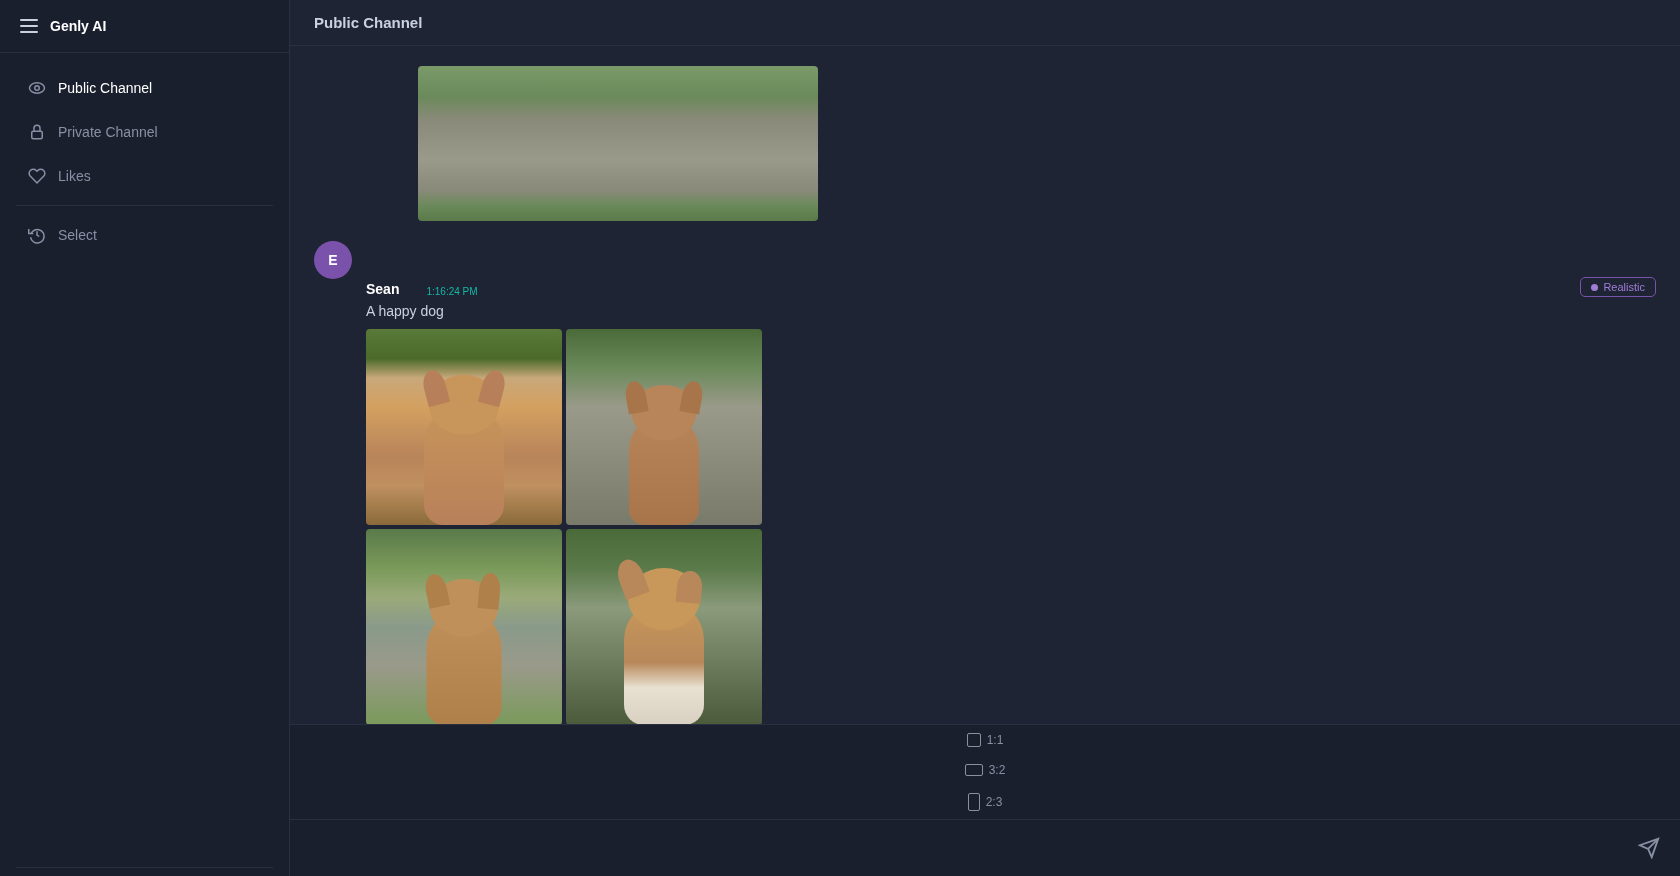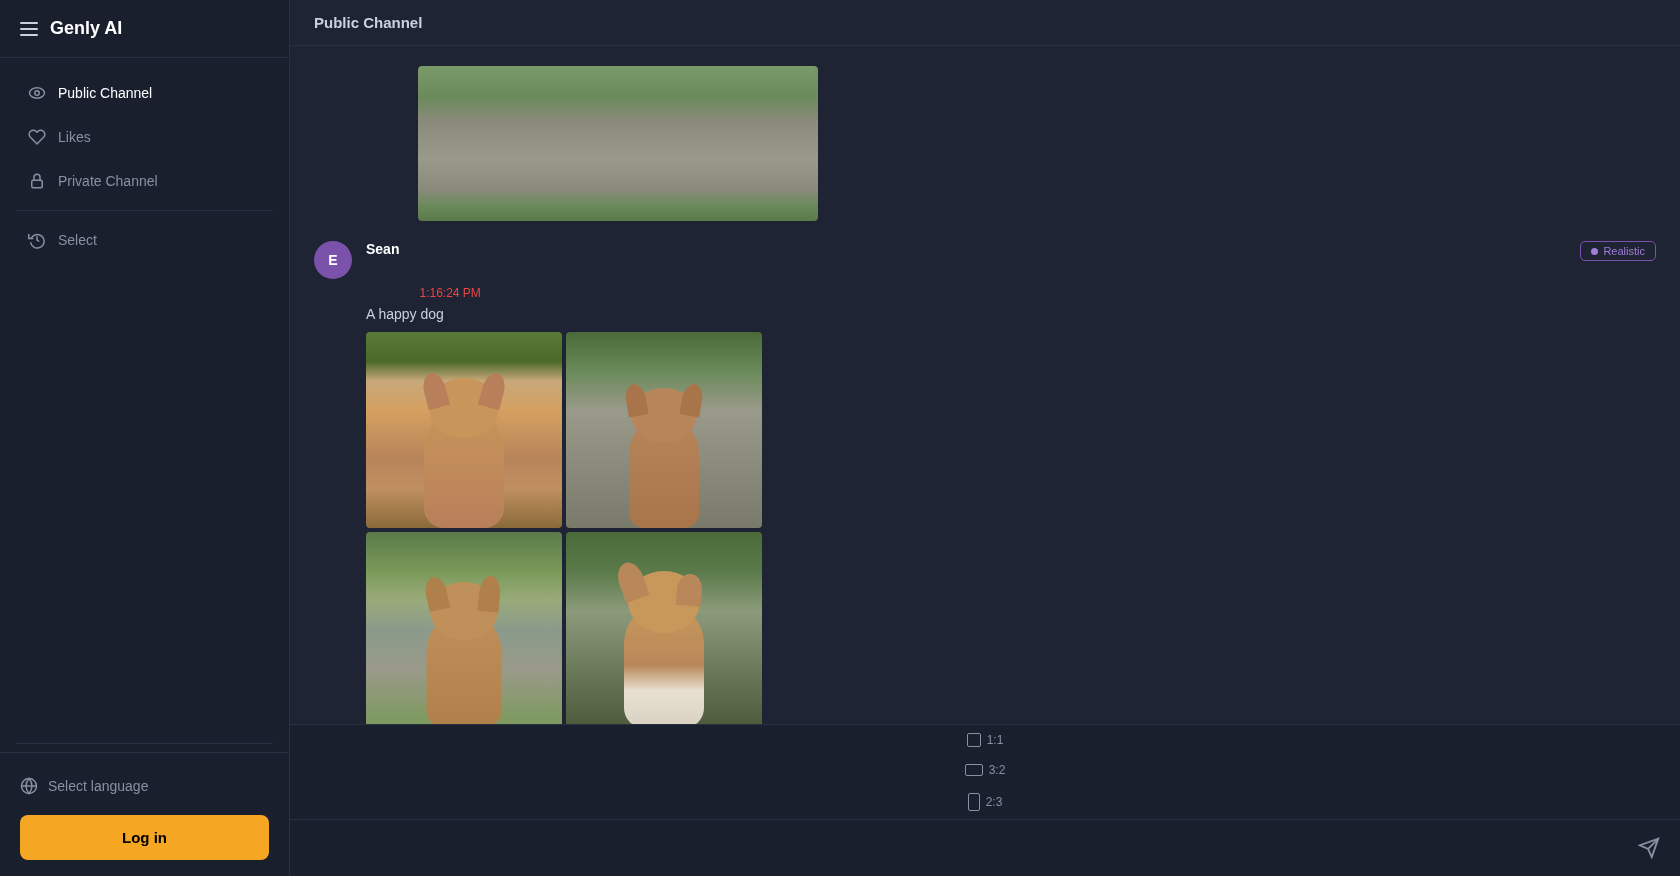--- a/index.html
+++ b/index.html
@@ -40,21 +40,21 @@
     }
     .hamburger-icon span {
       display: block;
       width: 18px;
       height: 2px;
       background: #c9d1e0;
       border-radius: 2px;
     }
 
     .app-title {
-      font-size: 18px;
+      font-size: 14px;
       font-weight: 700;
       color: #ffffff;
     }
 
     .sidebar-nav {
       flex: 1;
       padding: 12px 0;
     }
 
     .nav-item {
@@ -158,34 +158,34 @@
       font-weight: 600;
       flex-shrink: 0;
     }
 
     .message-content {
       flex: 1;
     }
 
     .message-meta {
       display: flex;
-      align-items: flex-start;
-      gap: 20px;
+      align-items: flex-end;
+      gap: 27px;
       margin-bottom: 6px;
     }
 
     .message-author {
       font-size: 14px;
       font-weight: 600;
       color: #ffffff;
     }
 
     .message-time {
-      font-size: 12px;
-      color: #ef4444;
+      font-size: 10px;
+      color: #14b8a6;
       margin-top: 45px;
     }
 
     .message-badge {
       margin-left: auto;
       background: transparent;
       border: 1px solid #7b52ab;
       color: #a07dd8;
       font-size: 11px;
       border-radius: 5px;
@@ -325,63 +325,52 @@
           <ellipse cx="12" cy="12" rx="10" ry="7"></ellipse>
           <circle cx="12" cy="12" r="3"></circle>
         </svg>
       </span>
       <span>Public Channel</span>
     </div>
 
     <div class="nav-item">
       <span class="nav-icon">
         <svg width="18" height="18" viewBox="0 0 24 24" fill="none" stroke="#8890a4" stroke-width="2">
-          <path d="M20.84 4.61a5.5 5.5 0 0 0-7.78 0L12 5.67l-1.06-1.06a5.5 5.5 0 0 0-7.78 7.78l1.06 1.06L12 21.23l7.78-7.78 1.06-1.06a5.5 5.5 0 0 0 0-7.78z"></path>
-        </svg>
-      </span>
-      <span>Likes</span>
-    </div>
-
-    <div class="nav-item">
-      <span class="nav-icon">
-        <svg width="18" height="18" viewBox="0 0 24 24" fill="none" stroke="#8890a4" stroke-width="2">
           <rect x="5" y="11" width="14" height="10" rx="2"></rect>
           <path d="M8 11V7a4 4 0 0 1 8 0v4"></path>
         </svg>
       </span>
       <span>Private Channel</span>
+    </div>
+
+    <div class="nav-item">
+      <span class="nav-icon">
+        <svg width="18" height="18" viewBox="0 0 24 24" fill="none" stroke="#8890a4" stroke-width="2">
+          <path d="M20.84 4.61a5.5 5.5 0 0 0-7.78 0L12 5.67l-1.06-1.06a5.5 5.5 0 0 0-7.78 7.78l1.06 1.06L12 21.23l7.78-7.78 1.06-1.06a5.5 5.5 0 0 0 0-7.78z"></path>
+        </svg>
+      </span>
+      <span>Likes</span>
     </div>
 
     <div class="sidebar-divider"></div>
 
     <div class="nav-item">
       <span class="nav-icon">
         <svg width="18" height="18" viewBox="0 0 24 24" fill="none" stroke="#8890a4" stroke-width="2">
           <polyline points="1 4 1 10 7 10"></polyline>
           <path d="M3.51 15a9 9 0 1 0 .49-4.5"></path>
           <polyline points="12 7 12 12 15 14"></polyline>
         </svg>
       </span>
       <span>Select</span>
     </div>
   </nav>
 
   <div class="sidebar-divider"></div>
 
-  <div class="sidebar-footer">
-    <div class="select-language">
-      <svg width="18" height="18" viewBox="0 0 24 24" fill="none" stroke="#8890a4" stroke-width="2">
-        <circle cx="12" cy="12" r="10"></circle>
-        <line x1="2" y1="12" x2="22" y2="12"></line>
-        <path d="M12 2a15.3 15.3 0 0 1 4 10 15.3 15.3 0 0 1-4 10 15.3 15.3 0 0 1-4-10 15.3 15.3 0 0 1 4-10z"></path>
-      </svg>
-      <span>Select language</span>
-    </div>
-    <button class="login-button">Log in</button>
-  </div>
 </aside>
 
 <main class="main">
   <div class="main-header">
     <span>Public Channel</span>
   </div>
 
   <div class="messages-area">
 
     <div style="margin-left: 52px; margin-bottom: 16px;">

